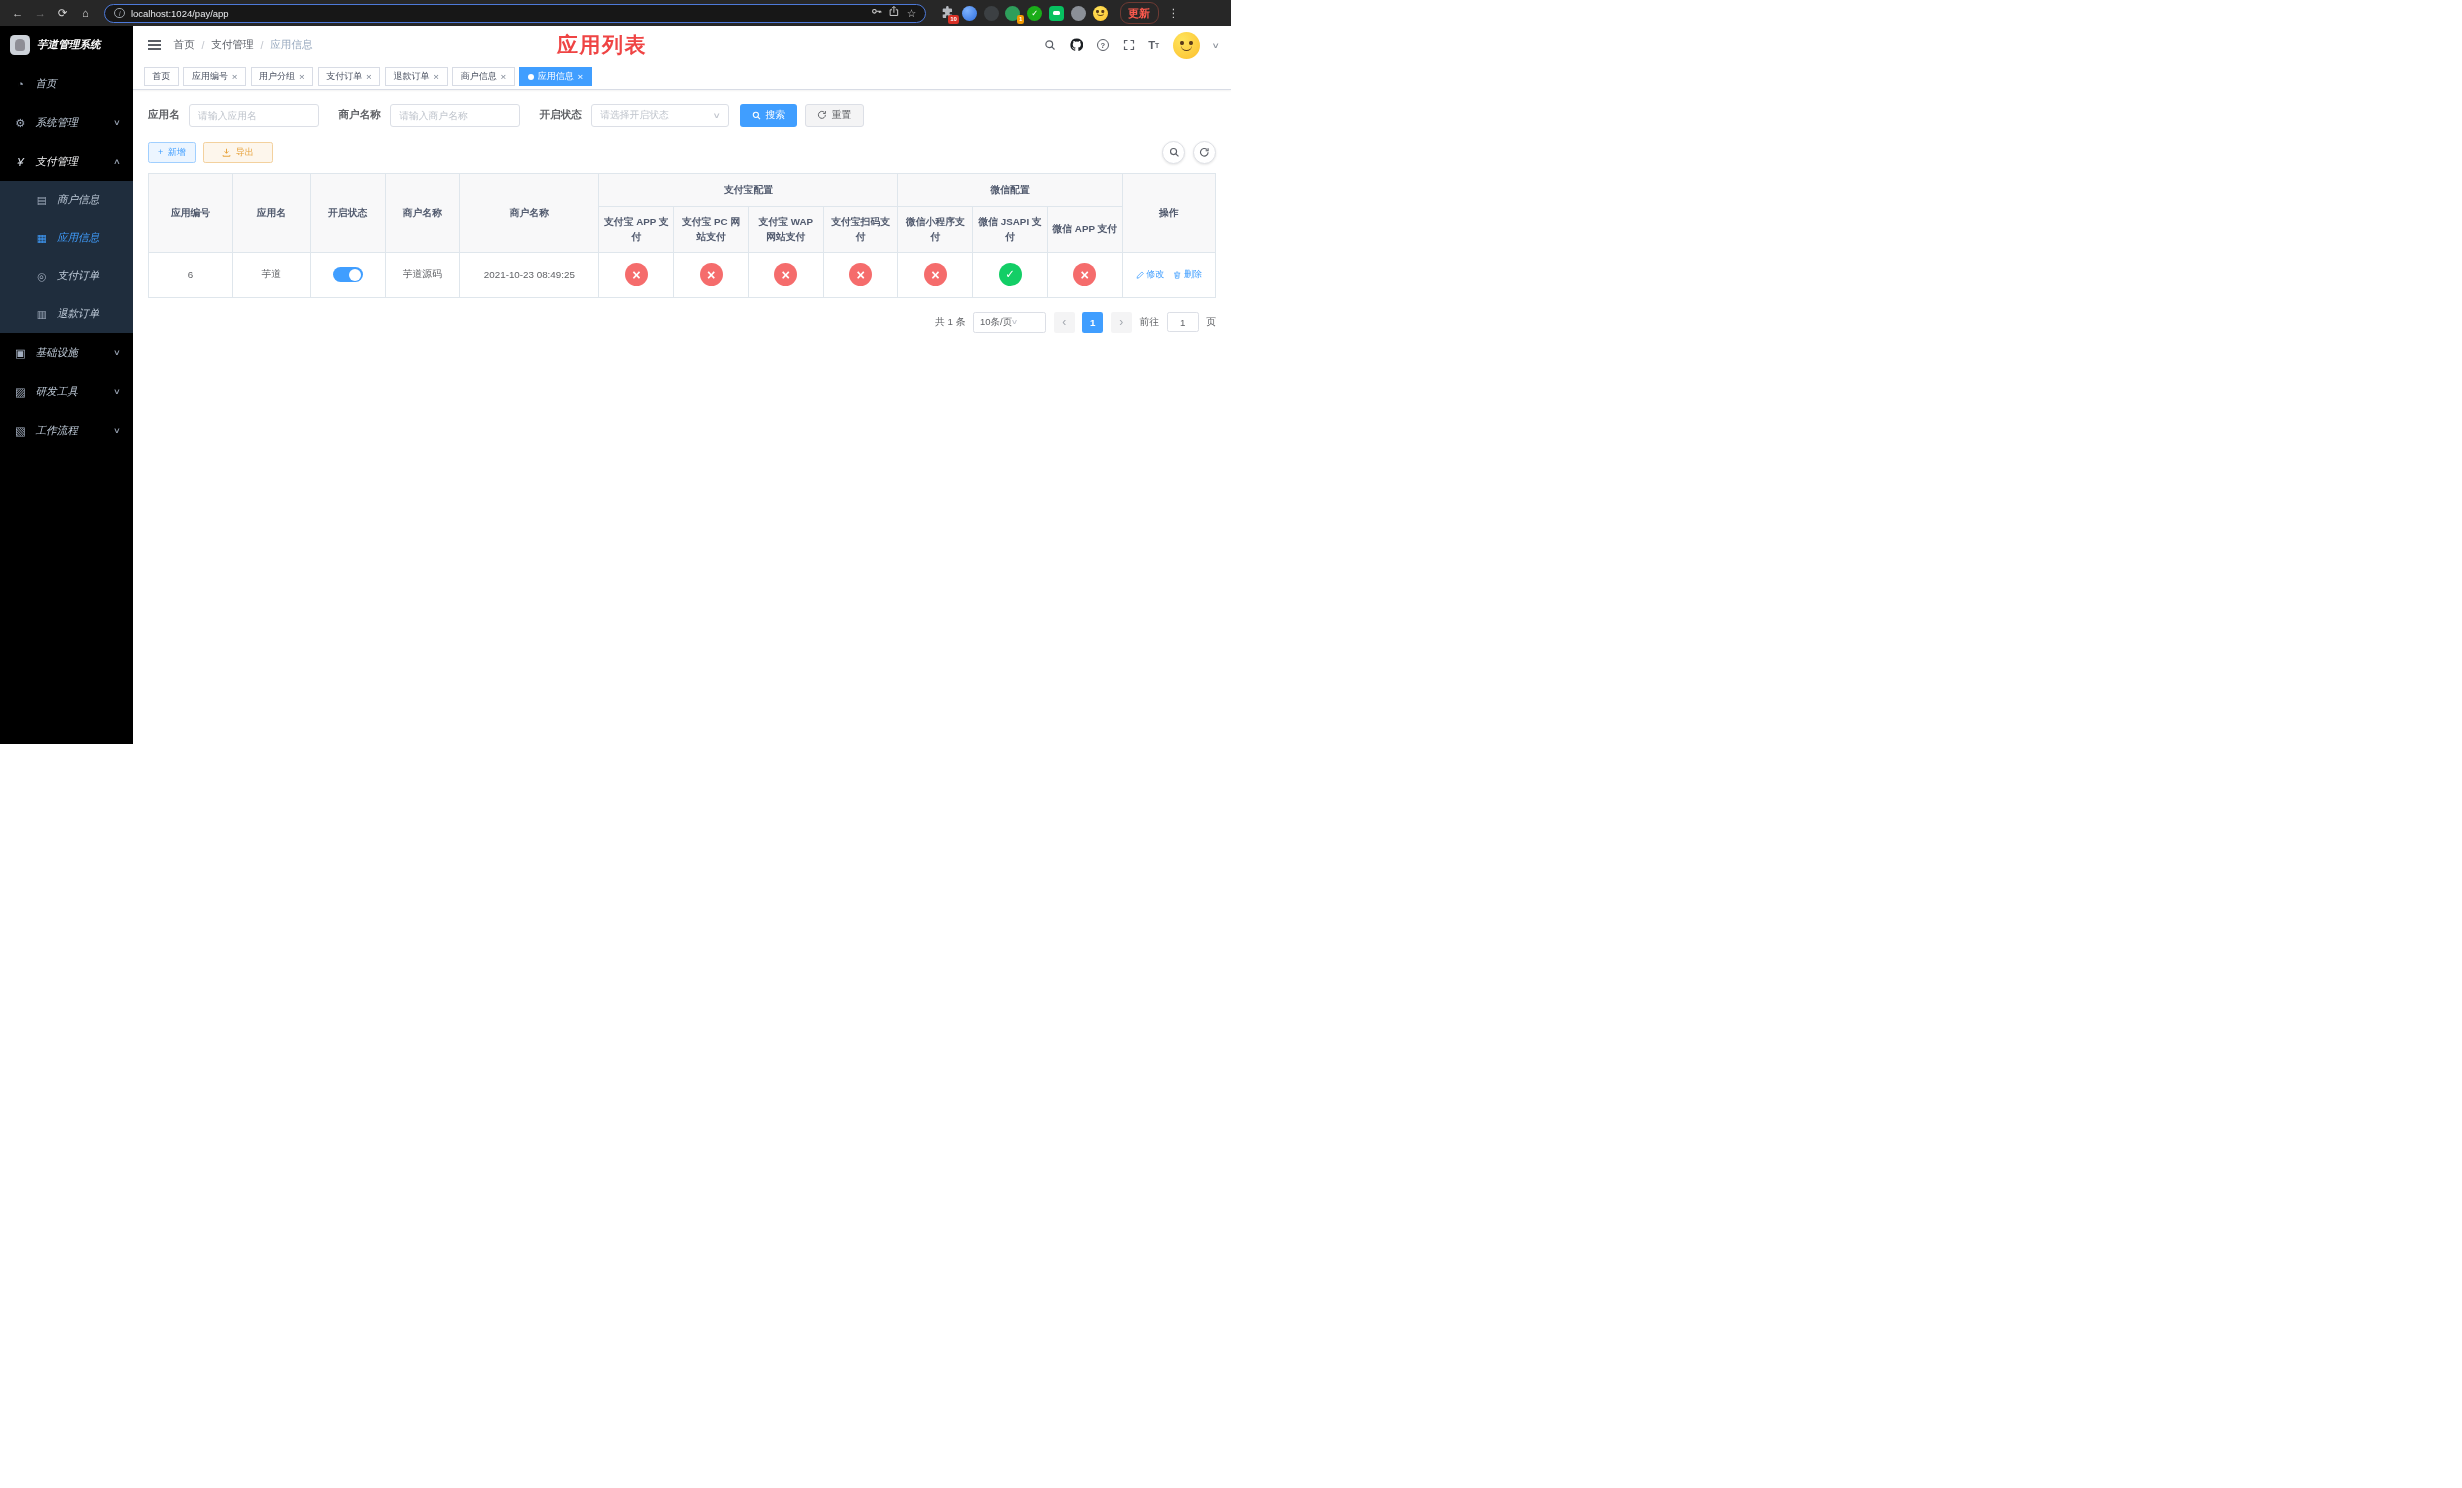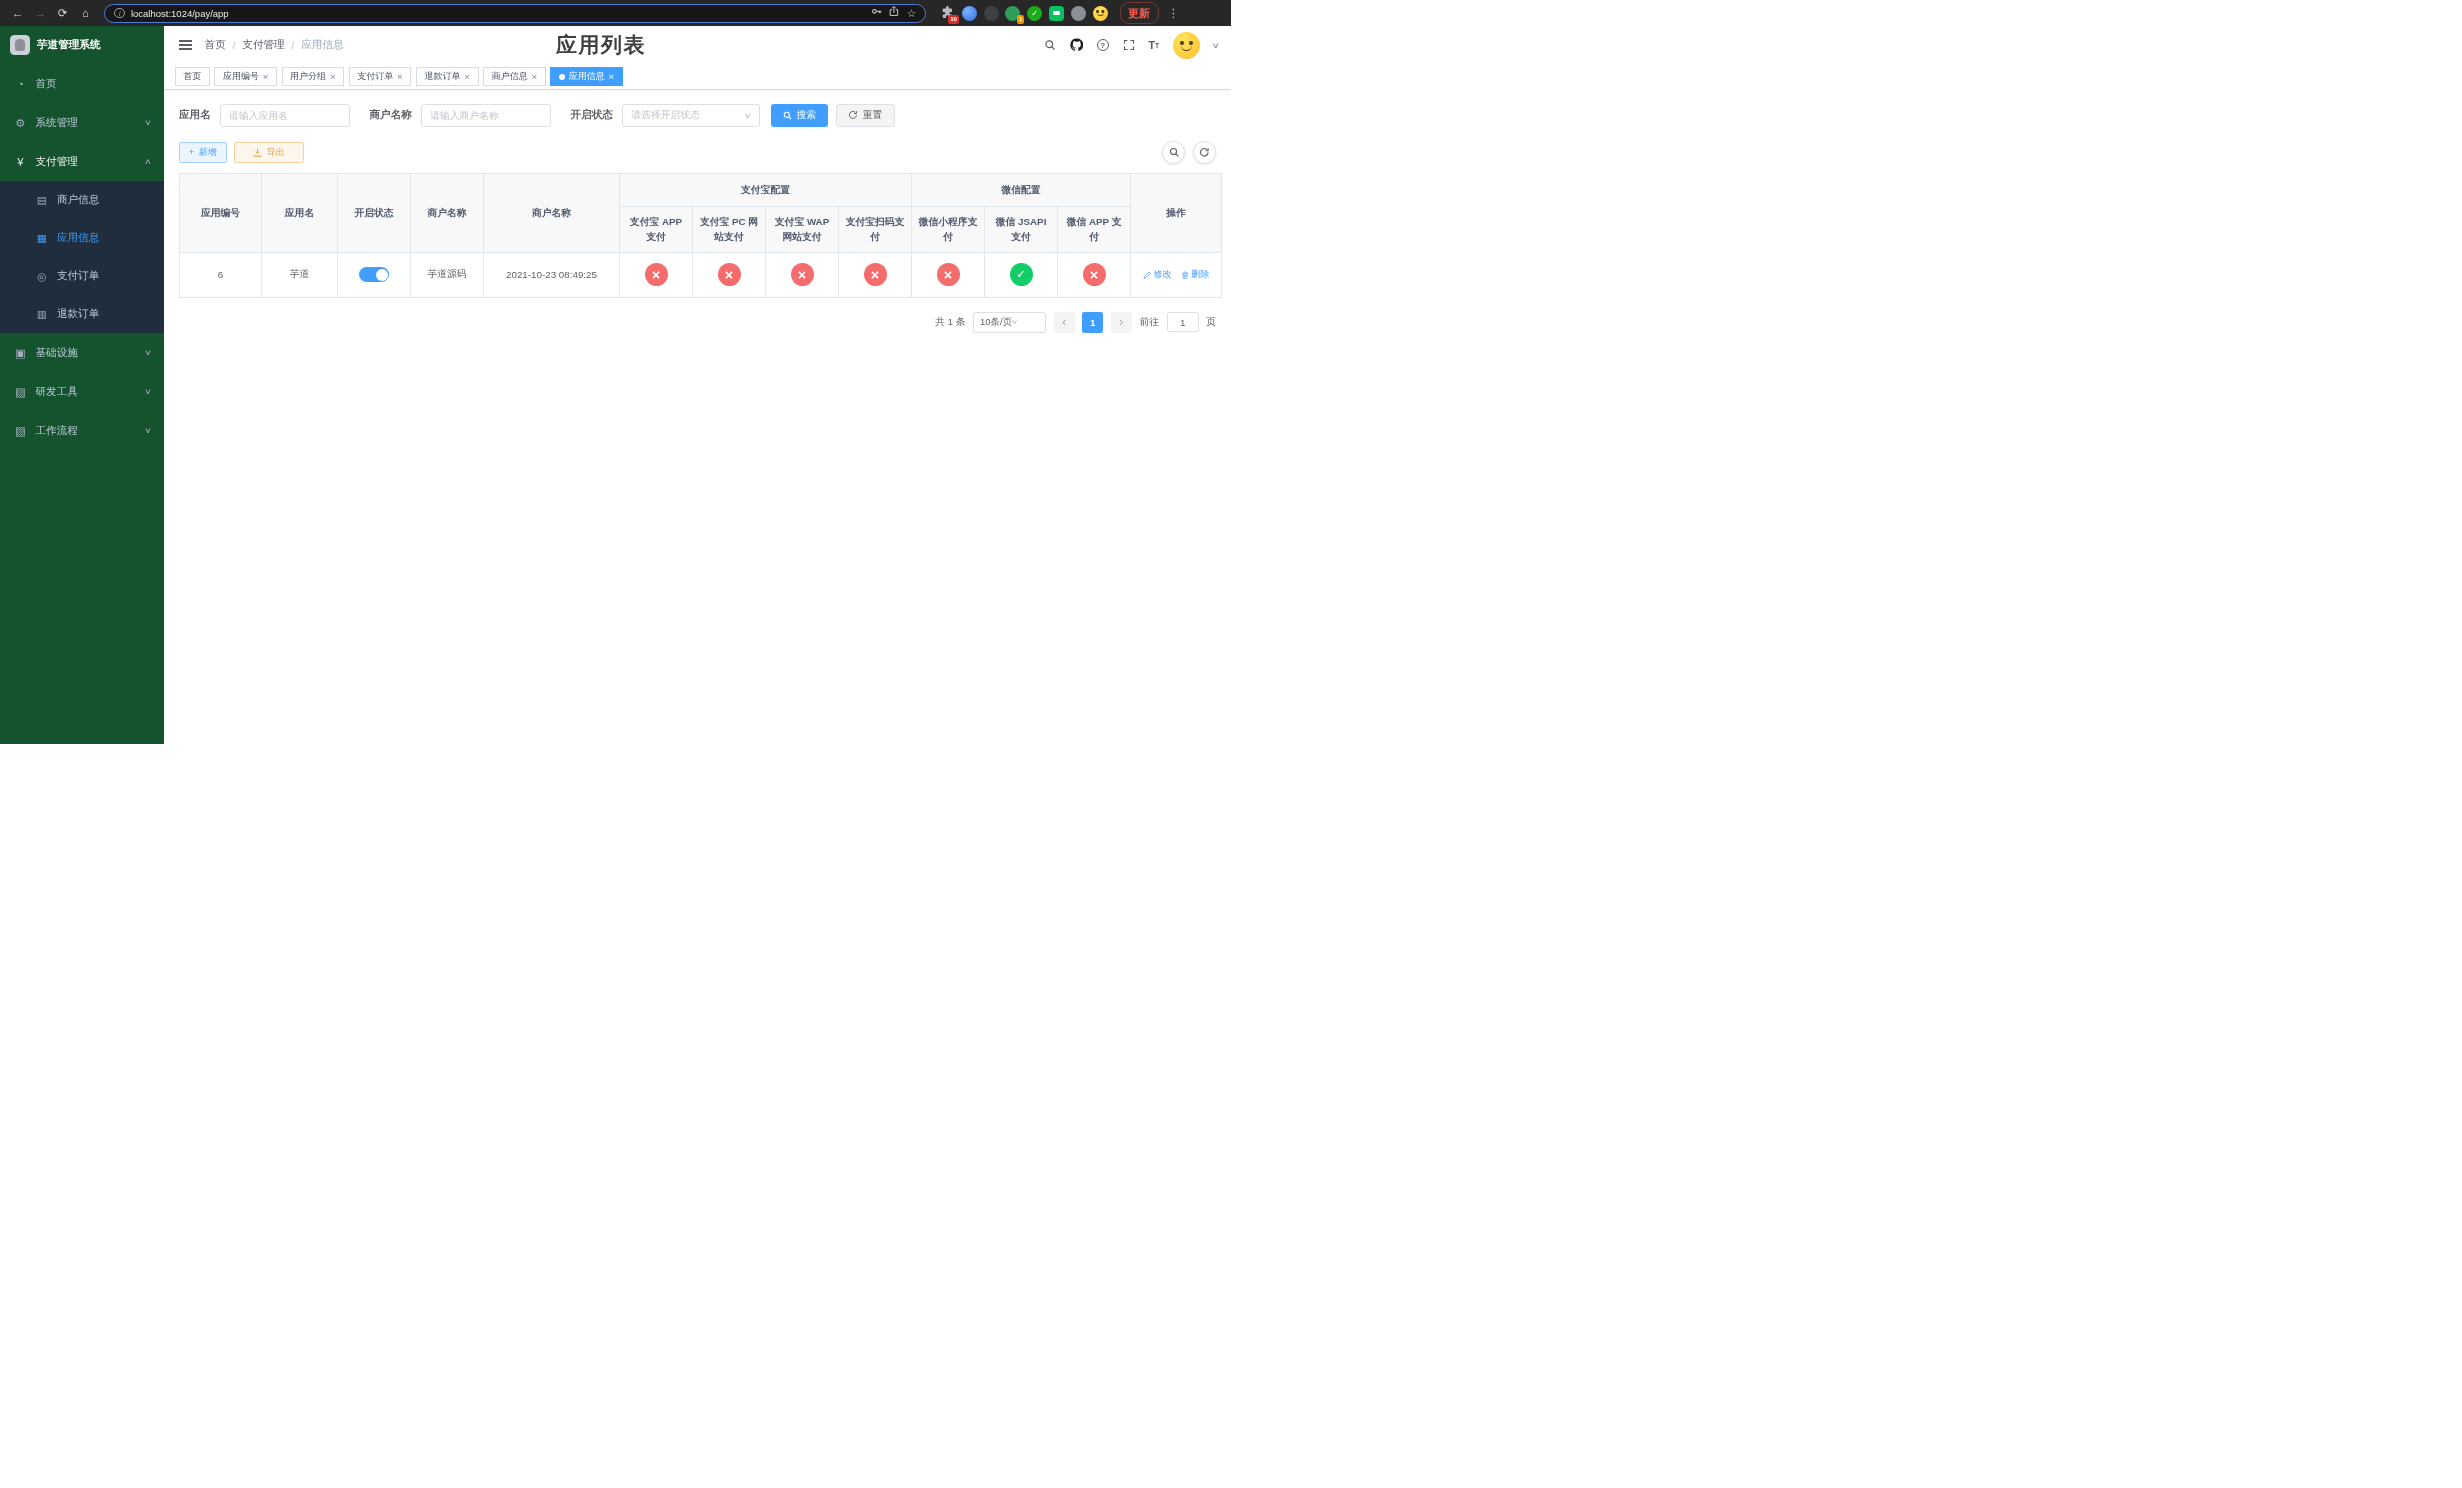--- a/index.html
+++ b/index.html
@@ -40,21 +40,21 @@
   .e-face::after { content:""; position:absolute; width:6.8px; height:3px;
     border-bottom:1.2px solid #5a3a1a; border-radius:0 0 6px 6px; left:4.2px; top:6.8px; }
   .update-btn { margin-left:9px; color:#ff5a4e; font-size:11px; font-weight:700;
     padding:2.3px 7.6px; border:0.8px solid #6e3a33; border-radius:9px; cursor:pointer; white-space:nowrap; }
   .kebab { color:#cfcfcf; font-size:11.4px; margin-left:6px; cursor:pointer; letter-spacing:0; }
 
   
   .app { display:flex; height:719px; }
 
   
-  .sidebar { width:164px; flex:0 0 auto; background:#14532d; color:#bfcbd9; overflow:hidden; }
+  .sidebar { width:133px; flex:0 0 auto; background:#000000; color:#bfcbd9; overflow:hidden;font-style:italic; }
   .logo-row { height:38px; display:flex; align-items:center; gap:6.8px; padding:0 9.8px; }
   .logo-avatar { width:20.4px; height:20.4px; border-radius:4.5px; background:#cdd2d9; position:relative; flex:0 0 auto; }
   .logo-avatar::after { content:""; position:absolute; left:5.3px; top:4.5px; width:9.8px; height:11.4px;
     background:#8e8e96; border-radius:4.5px 4.5px 3px 3px; }
   .logo-title { color:#fff; font-size:10.6px; font-weight:700; white-space:nowrap; }
   .menu-item { height:39px; display:flex; align-items:center; gap:8.3px; padding:0 13.6px;
     font-size:10.6px; cursor:pointer; }
   .mi-icon { width:13.6px; text-align:center; font-size:11.4px; color:#a3aebf; flex:0 0 auto; }
   .menu-item .chev { margin-left:auto; font-size:7.6px; color:#96a1b1; transform:scaleX(1.4); }
   .menu-item.open-parent { color:#f4f4f5; }
@@ -71,22 +71,22 @@
   
   .navbar { height:38px; display:flex; align-items:center; padding:0 12px; position:relative; background:#fff; }
   .hamb-btn { width:18px; height:18px; display:flex; align-items:center; justify-content:center;
     margin-right:10.6px; cursor:pointer; }
   .hamb { width:13px; height:1.5px; background:#5a5e66; position:relative; }
   .hamb::before, .hamb::after { content:""; position:absolute; left:0; width:13px; height:1.5px; background:#5a5e66; }
   .hamb::before { top:-4.2px; } .hamb::after { top:4.2px; }
   .breadcrumb { display:flex; align-items:center; gap:6.8px; font-size:10.6px; color:#5a5e66; }
   .crumb-sep { color:#c0c4cc; }
   .crumb.current { color:#97a8be; }
-  .page-title-annotation { position:absolute; left:392px; top:50%; transform:translateY(-50%);
-    color:#404040; font-size:21px; font-weight:700; letter-spacing:1.5px; white-space:nowrap; }
+  .page-title-annotation { position:absolute; left:424px; top:50%; transform:translateY(-50%);
+    color:#ef4444; font-size:21px; font-weight:700; letter-spacing:1.5px; white-space:nowrap; }
   .nav-icons { margin-left:auto; display:flex; align-items:center; gap:13.6px; color:#5a5e66; }
   .nicon { display:flex; align-items:center; justify-content:center; cursor:pointer; }
   .help-circle { width:12px; height:12px; border:1.1px solid #5a5e66; border-radius:50%;
     font-size:7.6px; display:flex; align-items:center; justify-content:center; font-weight:700; }
   .fontsize-ic { font-weight:700; color:#5a5e66; font-size:11.4px; }
   .fontsize-ic .small-t { font-size:6.8px; }
   .emoji-avatar { width:27px; height:27px; border-radius:50%;
     background:radial-gradient(circle at 35% 30%, #ffe45c, #fcbf2d); position:relative; cursor:pointer; }
   .emoji-avatar::before { content:""; position:absolute; width:3.4px; height:4.2px; background:#5a3a1a;
     border-radius:50%; top:9px; left:7.6px; box-shadow:9px 0 0 #5a3a1a; }

